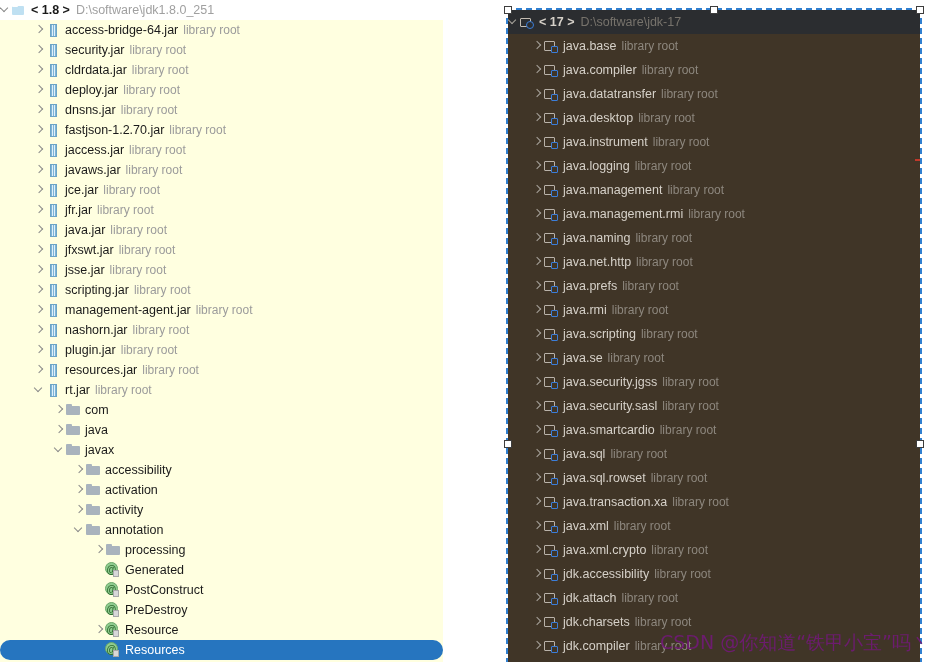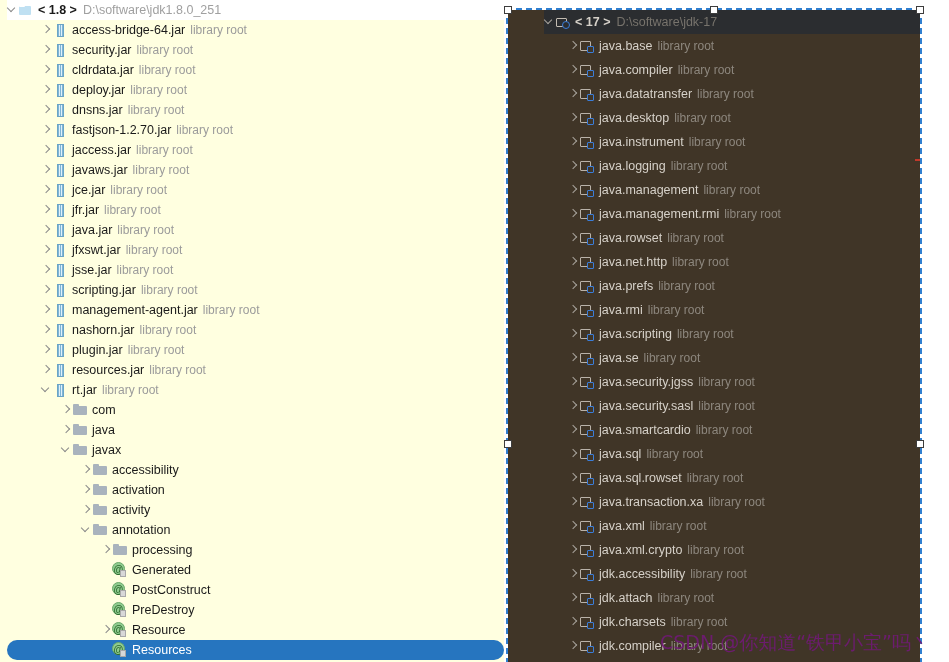--- a/index.html
+++ b/index.html
@@ -12,25 +12,24 @@
     height: 662px;
     position: relative;
     overflow: hidden;
     font-family: "Liberation Sans", sans-serif;
   }
 
   
   #left-panel {
     position: absolute;
     left: 0; top: 0;
-    width: 497px;
+    width: 443px;
     height: 662px;
     background: #ffffe0;
     overflow: hidden;
-    padding-left: 7px;
   }
   #left-panel .root-header {
     background: #ffffff;
     height: 20px;
   }
   .row {
     height: 20px;
     line-height: 20px;
     display: flex;
     align-items: center;
@@ -233,21 +232,20 @@
     box-sizing: border-box;
   }
   #right-overlay .root-header {
     background: #2b2d30;
     height: 22px;
   }
   #right-overlay .row {
     color: #d6d1c9;
     height: 24px;
     line-height: 24px;
-    margin-left: 36px;
   }
   #right-overlay .row .sublabel { color: #8d877e; }
   #right-overlay .ver { color: #d6d1c9; }
   #right-overlay .path { color: #77736c; }
 
   
   .handle {
     position: absolute;
     width: 8px; height: 8px;
     background: #ffffff;
@@ -568,21 +566,21 @@
         <span style="display: inline-block; flex: 0 0 24px; width: 24px;"></span>
         <span class="arrow dark right"></span>
         <span class="ico ico-module"></span>
         <span class="label">java.management.rmi</span>
         <span class="sublabel">library root</span>
       </div>
       <div class="row">
         <span style="display: inline-block; flex: 0 0 24px; width: 24px;"></span>
         <span class="arrow dark right"></span>
         <span class="ico ico-module"></span>
-        <span class="label">java.rowset</span>
+        <span class="label">java.naming</span>
         <span class="sublabel">library root</span>
       </div>
       <div class="row">
         <span style="display: inline-block; flex: 0 0 24px; width: 24px;"></span>
         <span class="arrow dark right"></span>
         <span class="ico ico-module"></span>
         <span class="label">java.net.http</span>
         <span class="sublabel">library root</span>
       </div>
       <div class="row">

